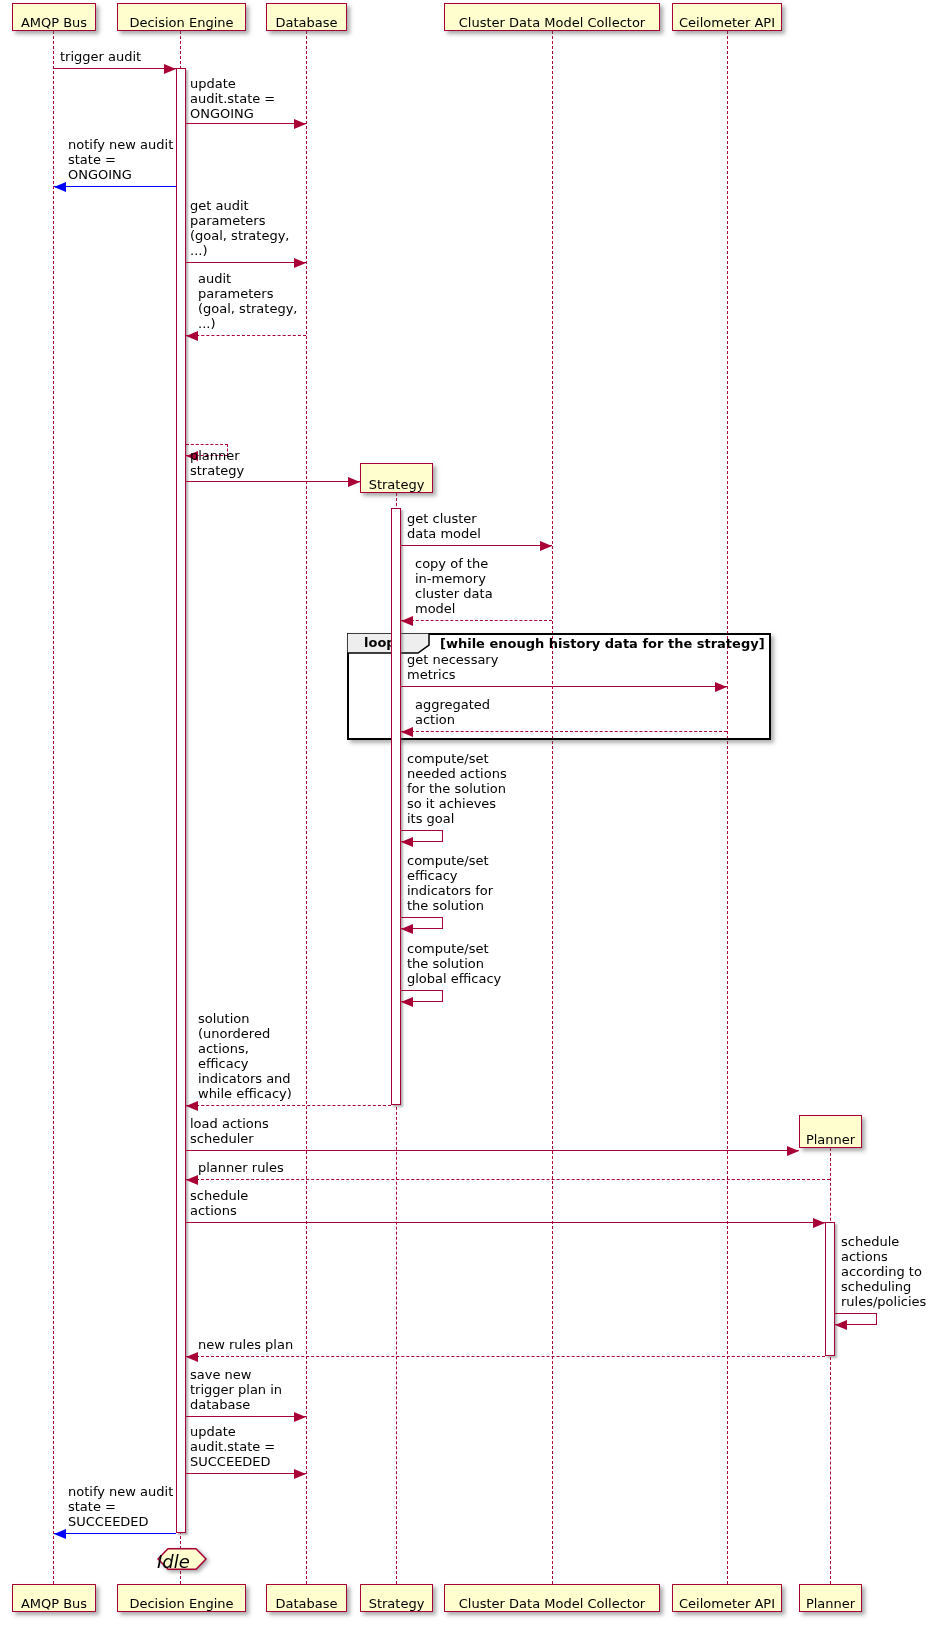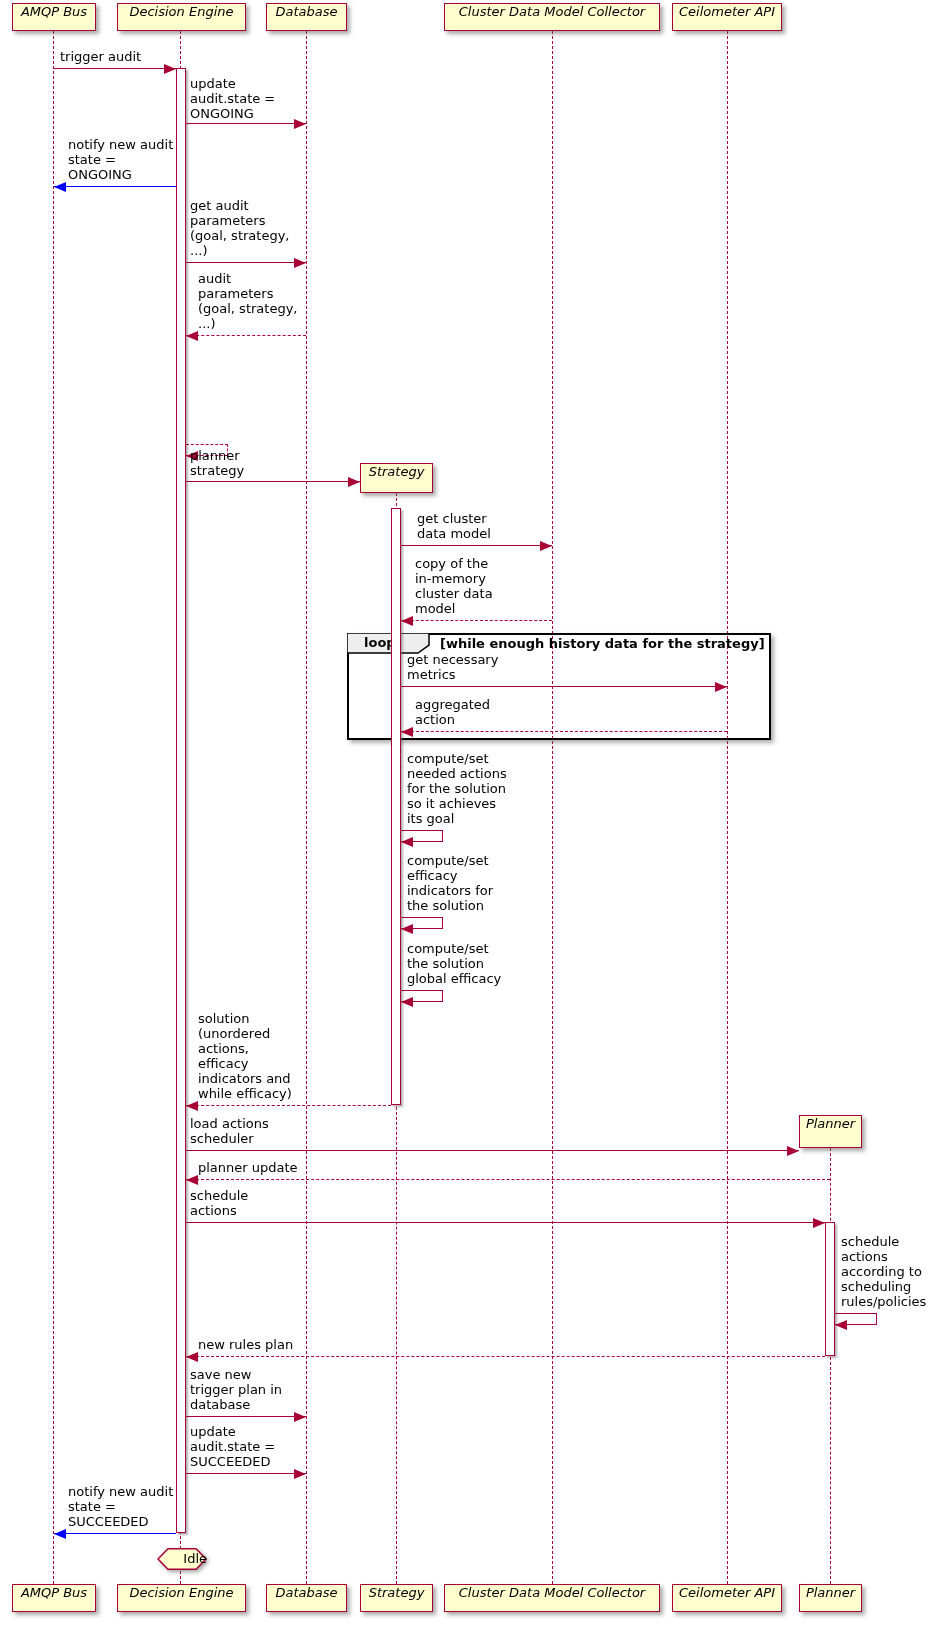--- a/index.html
+++ b/index.html
@@ -5,23 +5,22 @@
   html,body { margin:0; padding:0; background:#ffffff; }
   .diagram {
     position:relative; width:938px; height:1626px;
     font-family:"DejaVu Sans", sans-serif; font-size:13px; color:#000;
     background:#ffffff; overflow:hidden;
   }
   .participant {
     position:absolute; height:28px; box-sizing:border-box;
     background:#FEFECE; border:1.5px solid #A80036;
     box-shadow:3px 3px 4px rgba(100,100,100,.55);
-    display:flex; align-items:flex-start; justify-content:center;
+    display:flex; align-items:flex-end; justify-content:center;
     white-space:nowrap;
-    font-style:italic;
   }
   .lifeline { position:absolute; width:0; border-left:1px dashed #A80036; }
   .activation {
     position:absolute; width:10px; box-sizing:border-box;
     background:#ffffff; border:1px solid #A80036;
     box-shadow:2px 2px 2px rgba(100,100,100,.5);
   }
   .msg { position:absolute; white-space:pre-line; line-height:15px; }
   .arrow { position:absolute; height:0; border-top:1px solid #A80036; }
   .arrow.dashed { border-top-style:dashed; }
@@ -38,21 +37,21 @@
   .self .head { left:0; top:auto; bottom:-6px; border-right:12px solid #A80036; border-top:5px solid transparent; border-bottom:5px solid transparent; }
   .loop-box {
     position:absolute; box-sizing:border-box;
     border:2px solid #000000; background:transparent;
     box-shadow:3px 3px 4px rgba(100,100,100,.5);
   }
   .loop-pentagon { position:absolute; }
   .loop-keyword { position:absolute; font-weight:bold; font-size:13px; }
   .loop-condition { position:absolute; font-weight:bold; font-size:13px; white-space:nowrap; }
   .hex-svg { position:absolute; filter:drop-shadow(2px 2px 2px rgba(100,100,100,.6)); }
-  .hex-label { position:absolute; text-align:right; font-size:13px; }
+  .hex-label { position:absolute; text-align:left; font-size:18px;font-style:italic; }
 </style>
 </head>
 <body>
 
 <div class="diagram">
 
   <div class="lifeline" style="left:53px;top:31px;height:1553px"></div>
   <div class="lifeline" style="left:180px;top:31px;height:1553px"></div>
   <div class="lifeline" style="left:306px;top:31px;height:1553px"></div>
   <div class="lifeline" style="left:396px;top:493px;height:1091px"></div>
@@ -113,21 +112,21 @@
   <div class="msg" style="left:190px;top:448px">planner
 strategy</div>
   <div class="arrow" style="left:186px;top:481px;width:174px">
       <i class="head right"></i>
     </div>
 
   <div class="participant" style="left:360px;top:463px;width:73px;height:30px">
     <span>Strategy</span>
   </div>
 
-  <div class="msg" style="left:417px;top:511px">get cluster
+  <div class="msg" style="left:407px;top:511px">get cluster
 data model</div>
   <div class="arrow" style="left:401px;top:545px;width:151px">
       <i class="head right"></i>
     </div>
 
   <div class="msg" style="left:415px;top:556px">copy of the
 in-memory
 cluster data
 model</div>
   <div class="arrow dashed" style="left:401px;top:620px;width:151px">
@@ -183,21 +182,21 @@
   <div class="msg" style="left:190px;top:1116px">load actions
 scheduler</div>
   <div class="arrow" style="left:186px;top:1150px;width:613px">
       <i class="head right"></i>
     </div>
 
   <div class="participant" style="left:799px;top:1115px;width:63px;height:33px">
     <span>Planner</span>
   </div>
 
-  <div class="msg" style="left:198px;top:1160px">planner update</div>
+  <div class="msg" style="left:198px;top:1160px">planner rules</div>
   <div class="arrow dashed" style="left:186px;top:1179px;width:644px">
       <i class="head left"></i>
     </div>
 
   <div class="msg" style="left:190px;top:1188px">schedule
 actions</div>
   <div class="arrow" style="left:186px;top:1222px;width:639px">
       <i class="head right"></i>
     </div>
 

